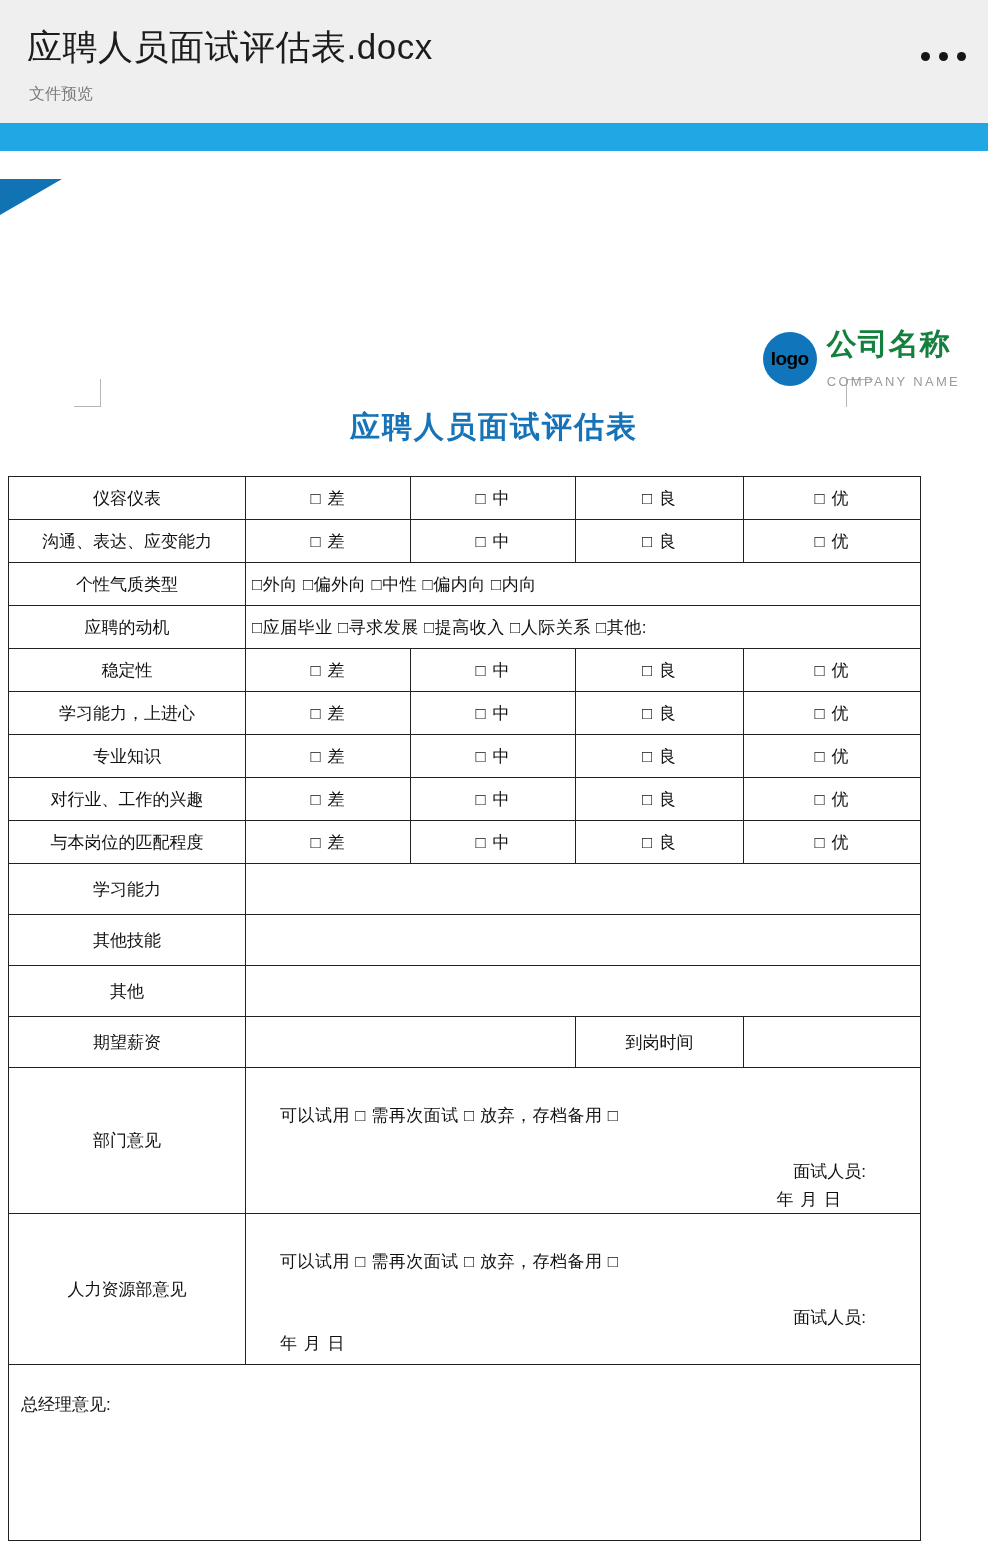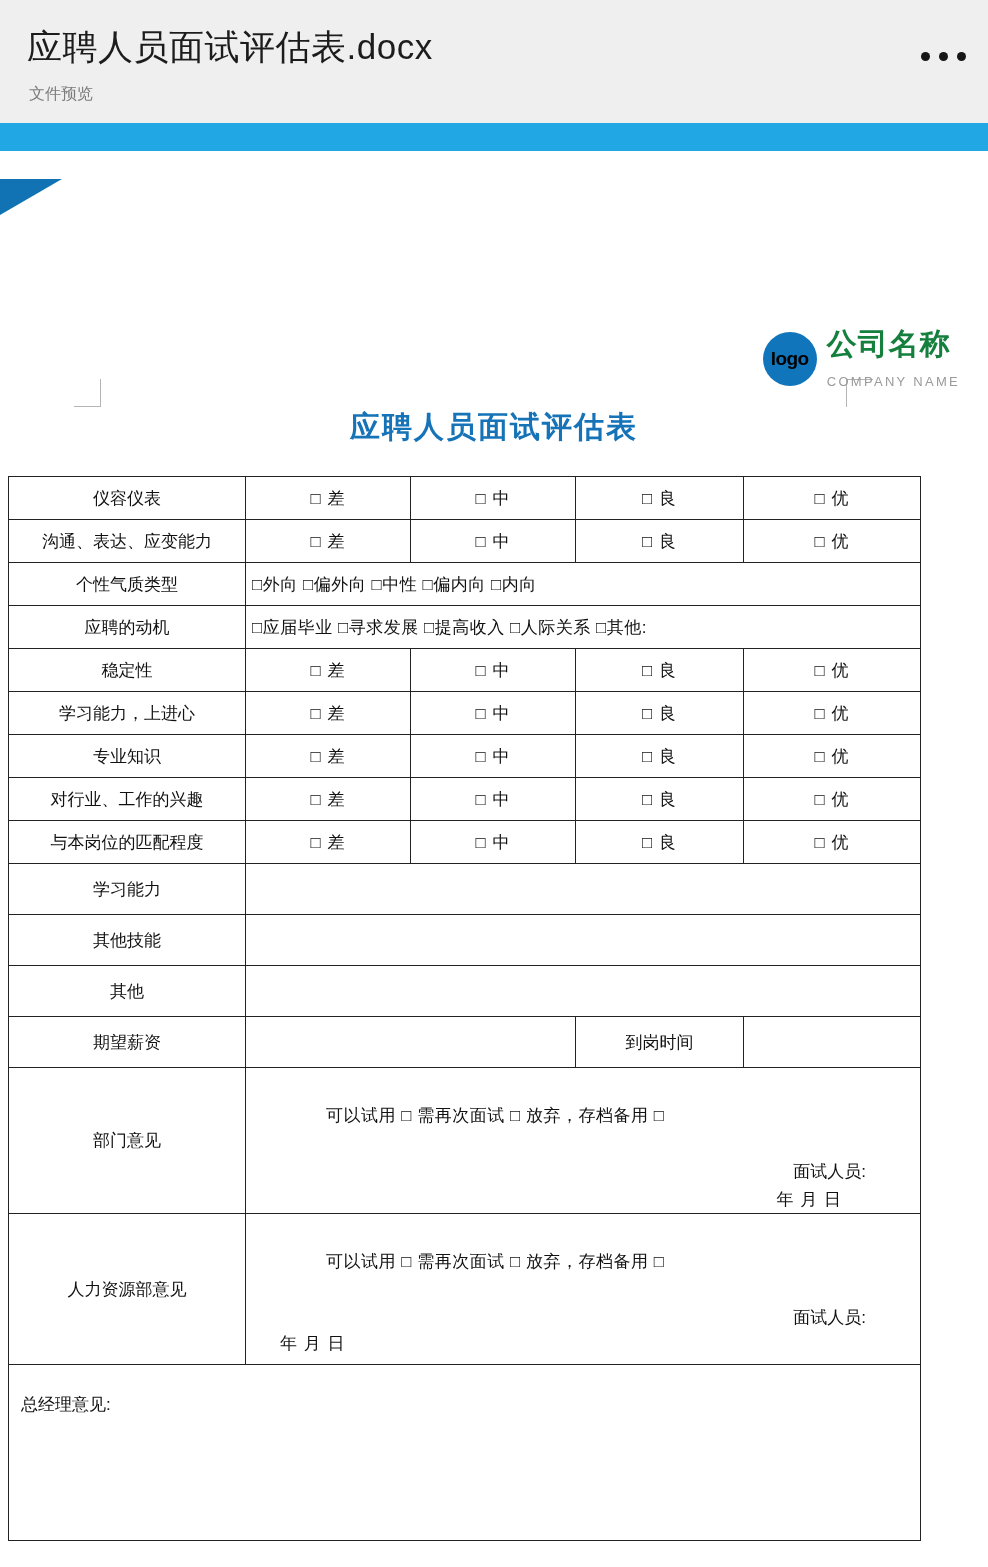--- a/index.html
+++ b/index.html
@@ -199,21 +199,20 @@
     height: 100%;
     box-sizing: border-box;
   }
   .op-line1 {
     position: absolute;
     left: 28px;
     top: 36px;
     font-size: 17px;
     white-space: nowrap;
     letter-spacing: 0.5px;
-    margin-left: 46px;
   }
   .op-signer {
     position: absolute;
     right: 48px;
     top: 92px;
     font-size: 17px;
     white-space: nowrap;
   }
   .op-date-right {
     position: absolute;

